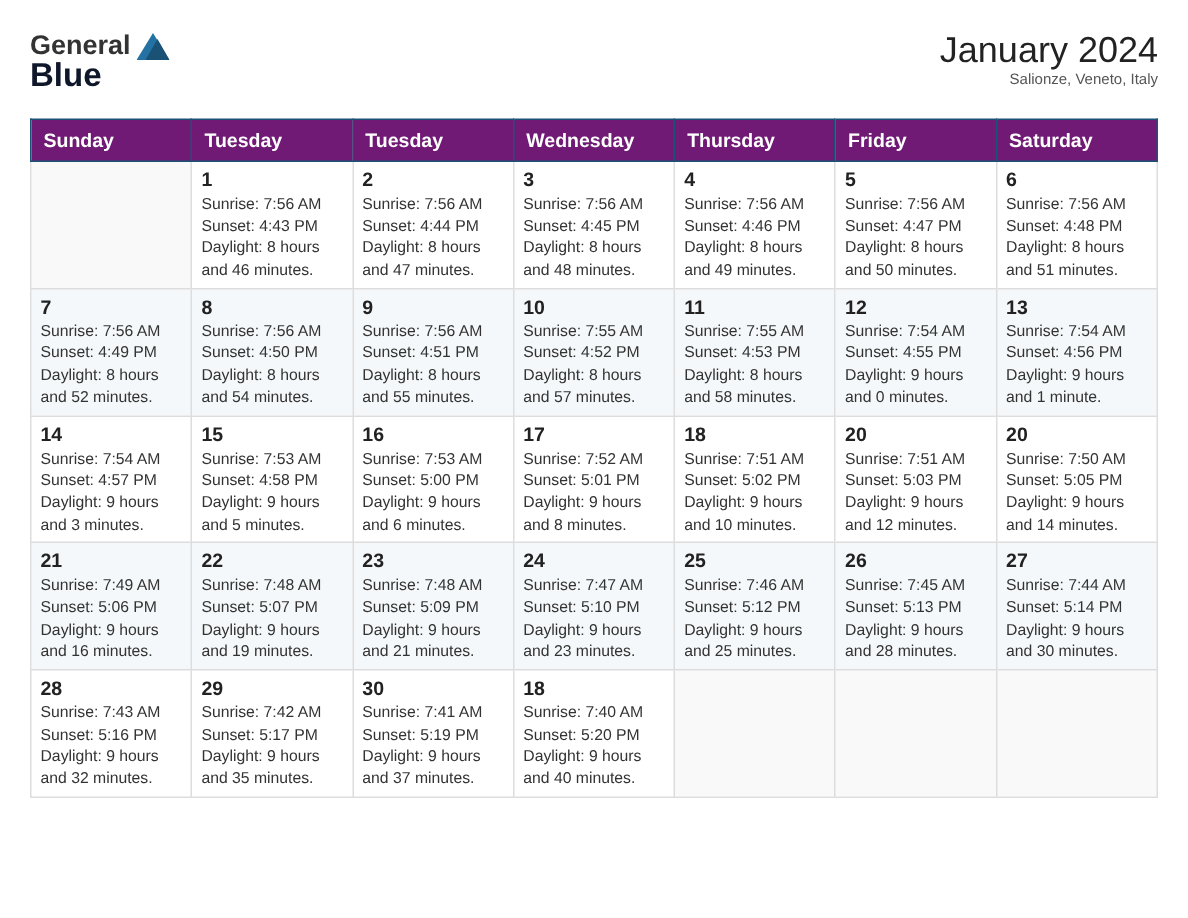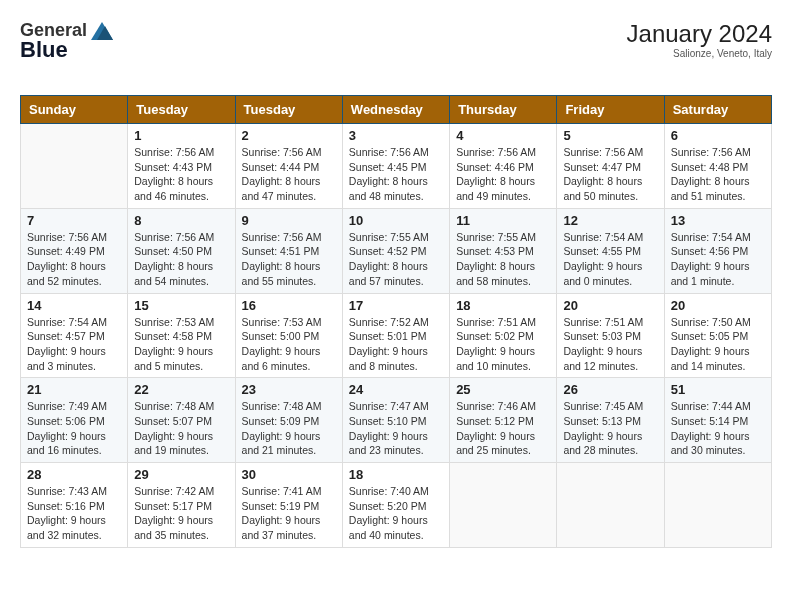--- a/index.html
+++ b/index.html
@@ -7,21 +7,21 @@
       font-family: Arial, sans-serif;
       background: #fff;
       width: 792px;
       min-height: 612px;
       padding: 20px;
     }
     .header {
       display: flex;
       justify-content: space-between;
       align-items: flex-start;
-      margin-bottom: 32px;
+      margin-bottom: 16px;
     }
     .logo {
       display: flex;
       flex-direction: column;
       align-items: flex-start;
     }
     .logo-text {
       display: flex;
       align-items: center;
       gap: 2px;
@@ -52,21 +52,21 @@
     .location {
       font-size: 10px;
       color: #555;
     }
     .calendar {
       width: 100%;
       border-collapse: collapse;
       border: 1px solid #ccc;
     }
     .calendar th {
-      background-color: #a16207;
+      background-color: #701a75;
       color: #fff;
       text-align: left;
       padding: 6px 8px;
       font-size: 13px;
       border: 1px solid #1a5276;
     }
     .calendar td {
       vertical-align: top;
       padding: 4px 6px;
       border: 1px solid #ddd;
@@ -234,21 +234,21 @@
         </td>
         <td>
           <span class="day-number">25</span>
           <div class="day-info">Sunrise: 7:46 AM<br>Sunset: 5:12 PM<br>Daylight: 9 hours<br>and 25 minutes.</div>
         </td>
         <td>
           <span class="day-number">26</span>
           <div class="day-info">Sunrise: 7:45 AM<br>Sunset: 5:13 PM<br>Daylight: 9 hours<br>and 28 minutes.</div>
         </td>
         <td>
-          <span class="day-number">51</span>
+          <span class="day-number">27</span>
           <div class="day-info">Sunrise: 7:44 AM<br>Sunset: 5:14 PM<br>Daylight: 9 hours<br>and 30 minutes.</div>
         </td>
       </tr>
       <tr>
         <td>
           <span class="day-number">28</span>
           <div class="day-info">Sunrise: 7:43 AM<br>Sunset: 5:16 PM<br>Daylight: 9 hours<br>and 32 minutes.</div>
         </td>
         <td>
           <span class="day-number">29</span>

